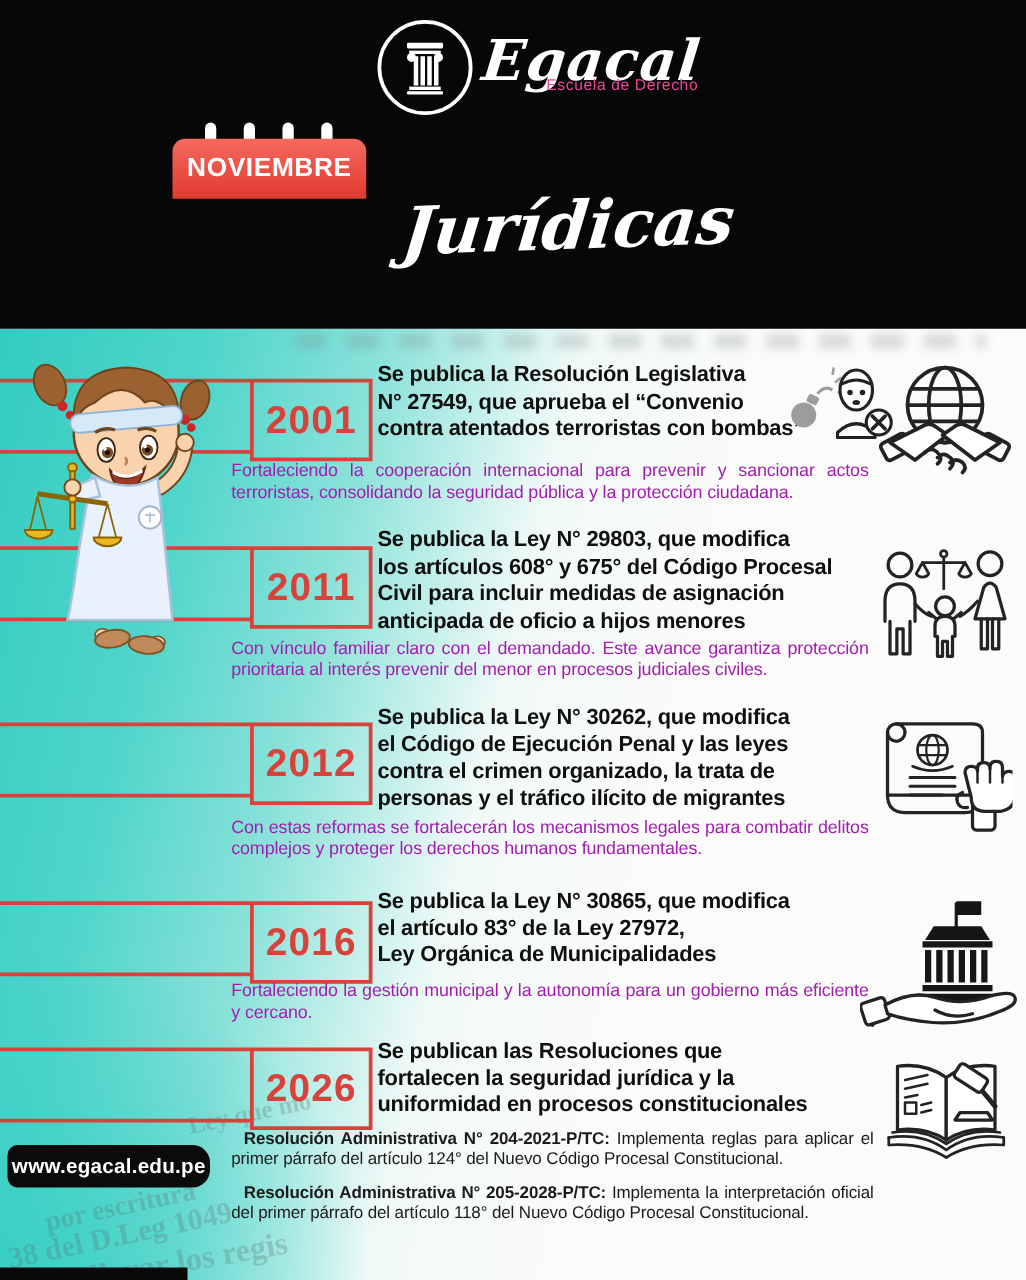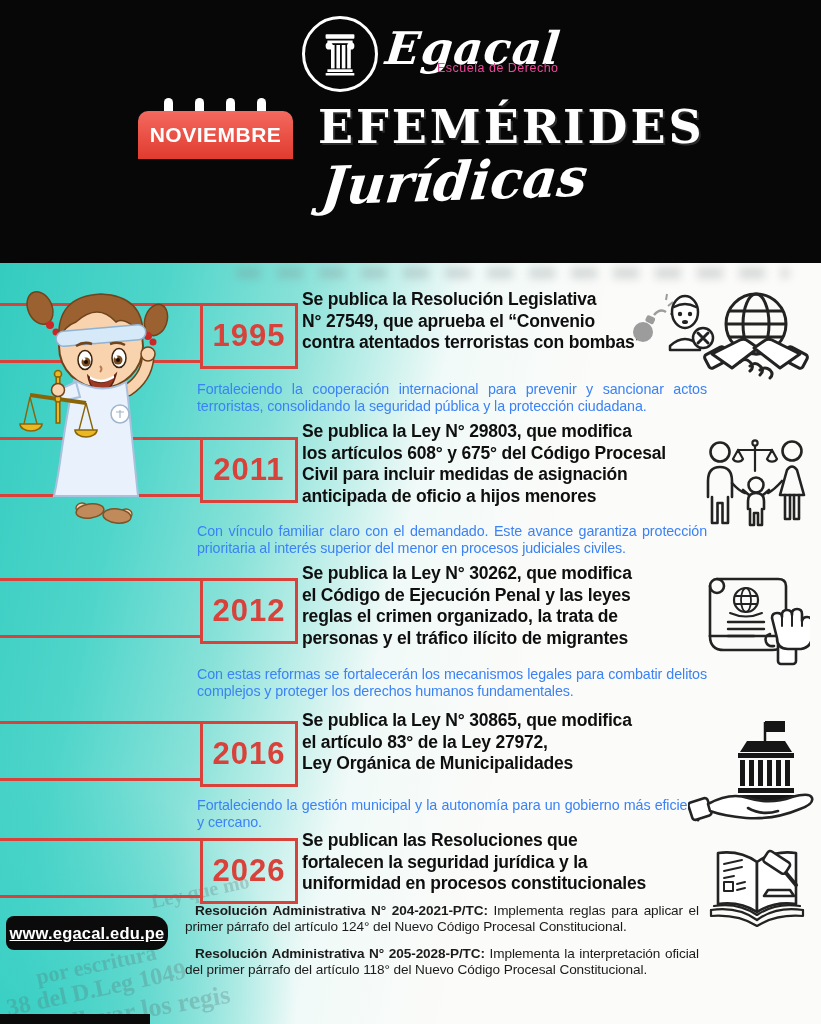--- a/index.html
+++ b/index.html
@@ -37,31 +37,31 @@
   .wm{position:absolute;font-family:"Liberation Serif",serif;font-weight:bold;color:rgba(85,110,110,.28);
     white-space:nowrap;z-index:1;}
   .bottom-strip{position:absolute;left:0;bottom:0;width:150px;height:10px;background:#0a0a0a;z-index:6;}
   
   .redline{position:absolute;left:0;height:3px;background:var(--red);z-index:1;}
   .yearbox{position:absolute;left:200px;width:92px;height:60px;border:3px solid var(--red);
     color:var(--red);font-weight:bold;font-size:31px;letter-spacing:1px;display:flex;
     align-items:center;justify-content:center;z-index:3;}
   .heading{position:absolute;left:302px;width:404px;margin:0;font-weight:bold;font-size:17.5px;
     line-height:1.24;color:#0f0f0f;white-space:pre-line;letter-spacing:-.2px;z-index:3;}
-  .desc{position:absolute;left:185px;width:510px;margin:12px;font-size:14.3px;line-height:1.2;
-    color:#3b82f6;text-align:justify;letter-spacing:-.1px;z-index:3;}
+  .desc{position:absolute;left:185px;width:510px;margin:0;font-size:14.3px;line-height:1.2;
+    color:#a21caf;text-align:justify;letter-spacing:-.1px;z-index:3;}
   .res{position:absolute;left:185px;width:514px;margin:0;font-size:13.6px;line-height:1.2;
     color:#1b1b1b;text-align:justify;letter-spacing:-.1px;z-index:3;}
   .res b{font-weight:bold;padding-left:10px;}
   .icon{position:absolute;z-index:3;}
   .girl{position:absolute;left:6px;top:278px;z-index:2;}
   
   .site-pill{position:absolute;left:6px;top:916px;width:162px;height:34px;background:#0b0b0b;
     border-radius:8px 14px 14px 8px;display:flex;align-items:center;justify-content:center;z-index:6;}
-  .site-pill span{color:#fff;font-weight:bold;font-size:16.5px;letter-spacing:.2px;text-decoration:underline;}
+  .site-pill span{color:#fff;font-weight:bold;font-size:16.5px;letter-spacing:.2px;}
 </style>
 </head>
 <body>
 
 <div class="poster">
 
   <div class="body-bg"></div>
   <div class="smudge"></div>
   <span class="wm" style="left:150px;top:880px;font-size:20px;transform:rotate(-12deg)">Ley que mo</span>
   <span class="wm" style="left:35px;top:952px;font-size:22px;transform:rotate(-12deg)">por escritura</span>
@@ -89,21 +89,20 @@
     <div class="brand-tag">Escuela de Derecho</div>
 
     <div class="cal">
       <span class="ring" style="left:26px"></span>
       <span class="ring" style="left:57px"></span>
       <span class="ring" style="left:88px"></span>
       <span class="ring" style="left:119px"></span>
       <div class="cal-top">NOVIEMBRE</div>
     </div>
 
-    <div class="title">EFEMÉRIDES</div>
     <div class="subtitle">Jurídicas</div>
   </header>
 
   <svg class="girl" width="180" height="250" viewBox="0 0 180 250">
     <ellipse cx="34" cy="30" rx="12" ry="17" fill="#9c6130" stroke="#6f451d" stroke-width="1.5" transform="rotate(-24 34 30)"></ellipse>
     <ellipse cx="150" cy="42" rx="11" ry="16" fill="#9c6130" stroke="#6f451d" stroke-width="1.5" transform="rotate(18 150 42)"></ellipse>
     <circle cx="44" cy="47" r="4" fill="#cc2727"></circle>
       <circle cx="50" cy="54" r="3.5" fill="#cc2727"></circle>
     <circle cx="142" cy="58" r="4" fill="#cc2727"></circle>
       <circle cx="147" cy="64" r="3.5" fill="#cc2727"></circle>
@@ -143,21 +142,21 @@
     <circle cx="52" cy="112" r="6.5" fill="#f9d3ae" stroke="#6f451d" stroke-width="1.5"></circle>
     <ellipse cx="76" cy="230" rx="6" ry="5" fill="#f9d3ae" stroke="#7d5327" stroke-width="1.3"></ellipse>
     <ellipse cx="84" cy="233" rx="14" ry="7" fill="#c08a5a" stroke="#7d5327" stroke-width="1.5" transform="rotate(-8 84 233)"></ellipse>
     <ellipse cx="120" cy="236" rx="6" ry="5" fill="#f9d3ae" stroke="#7d5327" stroke-width="1.3"></ellipse>
     <ellipse cx="111" cy="238" rx="14" ry="7" fill="#c08a5a" stroke="#7d5327" stroke-width="1.5" transform="rotate(6 111 238)"></ellipse>
   </svg>
 
   <section>
     <div class="redline" style="top:303px;width:200px"></div>
     <div class="redline" style="top:360px;width:200px"></div>
-    <div class="yearbox" style="top:303px">1995</div>
+    <div class="yearbox" style="top:303px">2001</div>
     <h2 class="heading" style="top:289px">Se publica la Resolución Legislativa
 N° 27549, que aprueba el “Convenio
 contra atentados terroristas con bombas”</h2>
     <p class="desc" style="top:369px">Fortaleciendo la cooperación internacional para prevenir y sancionar actos terroristas, consolidando la seguridad pública y la protección ciudadana.</p>
     <svg class="icon" style="left:628px;top:288px" width="186" height="112" viewBox="0 0 186 112">
       <g>
         <circle cx="15" cy="44" r="10" fill="#9c9c9c"></circle>
         <rect x="18" y="28" width="9" height="7" rx="2" fill="#9c9c9c" transform="rotate(25 22 31)"></rect>
         <path d="M26,27 q6,-7 12,-3" stroke="#9c9c9c" stroke-width="2.5" fill="none"></path>
         <g stroke="#9c9c9c" stroke-width="2">
@@ -192,21 +191,21 @@
   </section>
 
   <section>
     <div class="redline" style="top:437px;width:200px"></div>
     <div class="redline" style="top:494px;width:200px"></div>
     <div class="yearbox" style="top:437px">2011</div>
     <h2 class="heading" style="top:421px">Se publica la Ley N° 29803, que modifica
 los artículos 608° y 675° del Código Procesal
 Civil para incluir medidas de asignación
 anticipada de oficio a hijos menores</h2>
-    <p class="desc" style="top:511px">Con vínculo familiar claro con el demandado. Este avance garantiza protección prioritaria al interés superior del menor en procesos judiciales civiles.</p>
+    <p class="desc" style="top:511px">Con vínculo familiar claro con el demandado. Este avance garantiza protección prioritaria al interés prevenir del menor en procesos judiciales civiles.</p>
     <svg class="icon" style="left:700px;top:437px" width="114" height="96" viewBox="0 0 114 96">
       <g stroke="#232323" stroke-width="2.6" fill="none" stroke-linecap="round" stroke-linejoin="round">
         <g stroke-width="2.2">
           <circle cx="55" cy="6" r="2.6"></circle>
           <path d="M55,9 V34"></path>
           <path d="M38,13 H72"></path>
           <path d="M38,13 l-5,9 M38,13 l5,9 M33,22 a5.5,4.5 0 0 0 10,0"></path>
           <path d="M72,13 l-5,9 M72,13 l5,9 M67,22 a5.5,4.5 0 0 0 10,0"></path>
         </g>
         <g>
@@ -230,21 +229,21 @@
       </g>
     </svg>
   </section>
 
   <section>
     <div class="redline" style="top:578px;width:200px"></div>
     <div class="redline" style="top:635px;width:200px"></div>
     <div class="yearbox" style="top:578px">2012</div>
     <h2 class="heading" style="top:563px">Se publica la Ley N° 30262, que modifica
 el Código de Ejecución Penal y las leyes
-reglas el crimen organizado, la trata de
+contra el crimen organizado, la trata de
 personas y el tráfico ilícito de migrantes</h2>
     <p class="desc" style="top:654px">Con estas reformas se fortalecerán los mecanismos legales para combatir delitos complejos y proteger los derechos humanos fundamentales.</p>
     <svg class="icon" style="left:698px;top:572px" width="112" height="96" viewBox="0 0 112 96">
       <g stroke="#232323" stroke-width="2.6" fill="none" stroke-linecap="round" stroke-linejoin="round">
         <g>
           <circle cx="19" cy="14" r="7"></circle>
           <path d="M19,7 H80 q8,0 8,7 V64"></path>
           <path d="M12,14 V64"></path>
           <path d="M12,64 H88"></path>
           <path d="M88,64 q0,14 -14,14 H26 q-14,0 -14,-14"></path>

